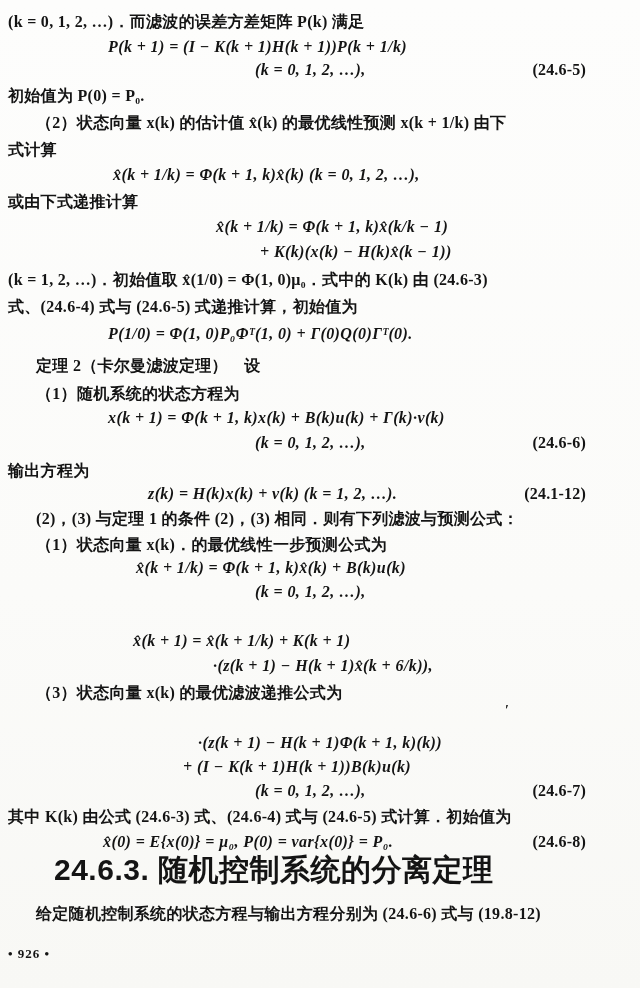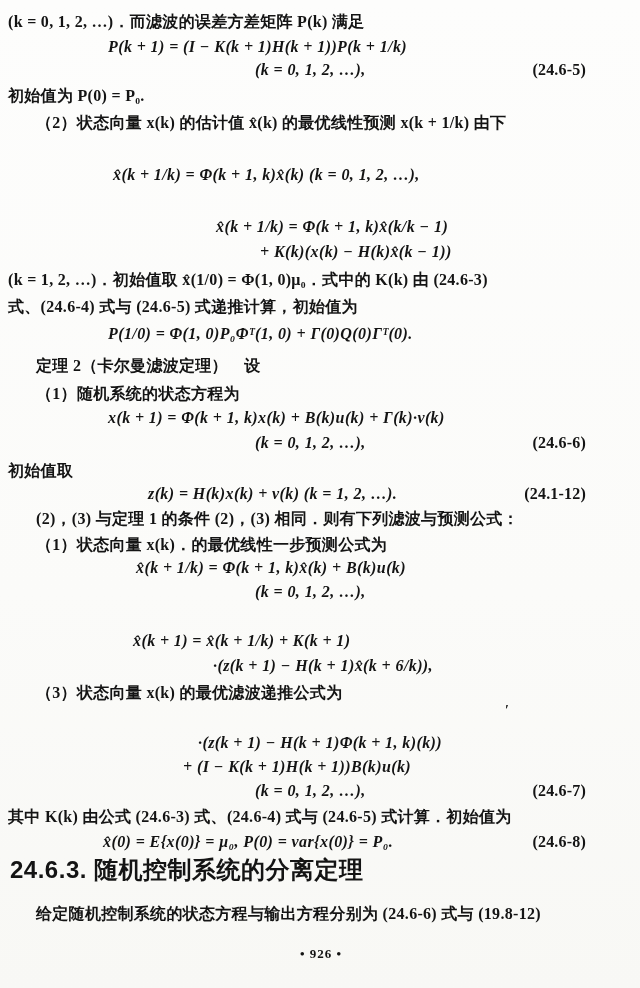--- a/index.html
+++ b/index.html
@@ -23,65 +23,68 @@
     white-space:nowrap;
   }
   .ind{padding-left:28px;}
   .eq{font-style:italic;font-weight:700;letter-spacing:0.4px;}
   .eqnum{
     position:absolute;right:48px;top:0;
     font-style:normal;font-weight:700;letter-spacing:0.2px;
   }
   .theorem{font-weight:900;}
   .heading{
-    font-size:24px;font-weight:900;letter-spacing:0.5px;
+    font-size:30px;font-weight:900;letter-spacing:0.5px;
     font-family:"Liberation Sans","DejaVu Sans",sans-serif;
+    margin-left:44px;
   }
-  .pagenum{font-size:13px;font-weight:900;letter-spacing:1px;text-align:center;}
+  .pagenum{font-size:13px;font-weight:900;letter-spacing:1px;}
   .artifact{position:absolute;font-size:14px;font-weight:700;}
 </style>
 </head>
 <body>
 
 <div class="page">
 
   <div class="ln" style="top:12px">(k = 0, 1, 2, …)．而滤波的误差方差矩阵 P(k) 满足</div>
 
   <div class="ln eq" style="top:37px;padding-left:100px">P(k + 1) = (I − K(k + 1)H(k + 1))P(k + 1/k)</div>
 
   <div class="ln eq" style="top:60px">
     <span style="padding-left:247px">(k = 0, 1, 2, …),</span>
     <span class="eqnum">(24.6-5)</span>
   </div>
 
   <div class="ln" style="top:86px">初始值为 P(0) = P₀.</div>
   <div class="ln ind" style="top:113px">（2）状态向量 x(k) 的估计值 x̂(k) 的最优线性预测 x(k + 1/k) 由下</div>
+  <div class="ln" style="top:140px">式计算</div>
 
   <div class="ln eq" style="top:165px;padding-left:105px">x̂(k + 1/k) = Φ(k + 1, k)x̂(k) (k = 0, 1, 2, …),</div>
 
+  <div class="ln" style="top:192px">或由下式递推计算</div>
 
   <div class="ln eq" style="top:217px;padding-left:208px">x̂(k + 1/k) = Φ(k + 1, k)x̂(k/k − 1)</div>
   <div class="ln eq" style="top:242px;padding-left:252px">+ K(k)(x(k) − H(k)x̂(k − 1))</div>
 
   <div class="ln" style="top:270px">(k = 1, 2, …)．初始值取 x̂(1/0) = Φ(1, 0)μ₀．式中的 K(k) 由 (24.6-3)</div>
   <div class="ln" style="top:297px">式、(24.6-4) 式与 (24.6-5) 式递推计算，初始值为</div>
 
   <div class="ln eq" style="top:324px;padding-left:100px">P(1/0) = Φ(1, 0)P₀Φᵀ(1, 0) + Γ(0)Q(0)Γᵀ(0).</div>
 
   <div class="ln ind theorem" style="top:356px">定理 2（卡尔曼滤波定理）　设</div>
   <div class="ln ind" style="top:384px">（1）随机系统的状态方程为</div>
 
   <div class="ln eq" style="top:408px;padding-left:100px">x(k + 1) = Φ(k + 1, k)x(k) + B(k)u(k) + Γ(k)·v(k)</div>
 
   <div class="ln eq" style="top:433px">
     <span style="padding-left:247px">(k = 0, 1, 2, …),</span>
     <span class="eqnum">(24.6-6)</span>
   </div>
 
-  <div class="ln" style="top:461px">初始值取</div>
+  <div class="ln" style="top:461px">输出方程为</div>
 
   <div class="ln eq" style="top:484px">
     <span style="padding-left:140px">z(k) = H(k)x(k) + v(k) (k = 1, 2, …).</span>
     <span class="eqnum">(24.1-12)</span>
   </div>
 
   <div class="ln ind" style="top:509px">(2)，(3) 与定理 1 的条件 (2)，(3) 相同．则有下列滤波与预测公式：</div>
   <div class="ln ind" style="top:535px">（1）状态向量 x(k)．的最优线性一步预测公式为</div>
 
   <div class="ln eq" style="top:558px;padding-left:128px">x̂(k + 1/k) = Φ(k + 1, k)x̂(k) + B(k)u(k)</div>

